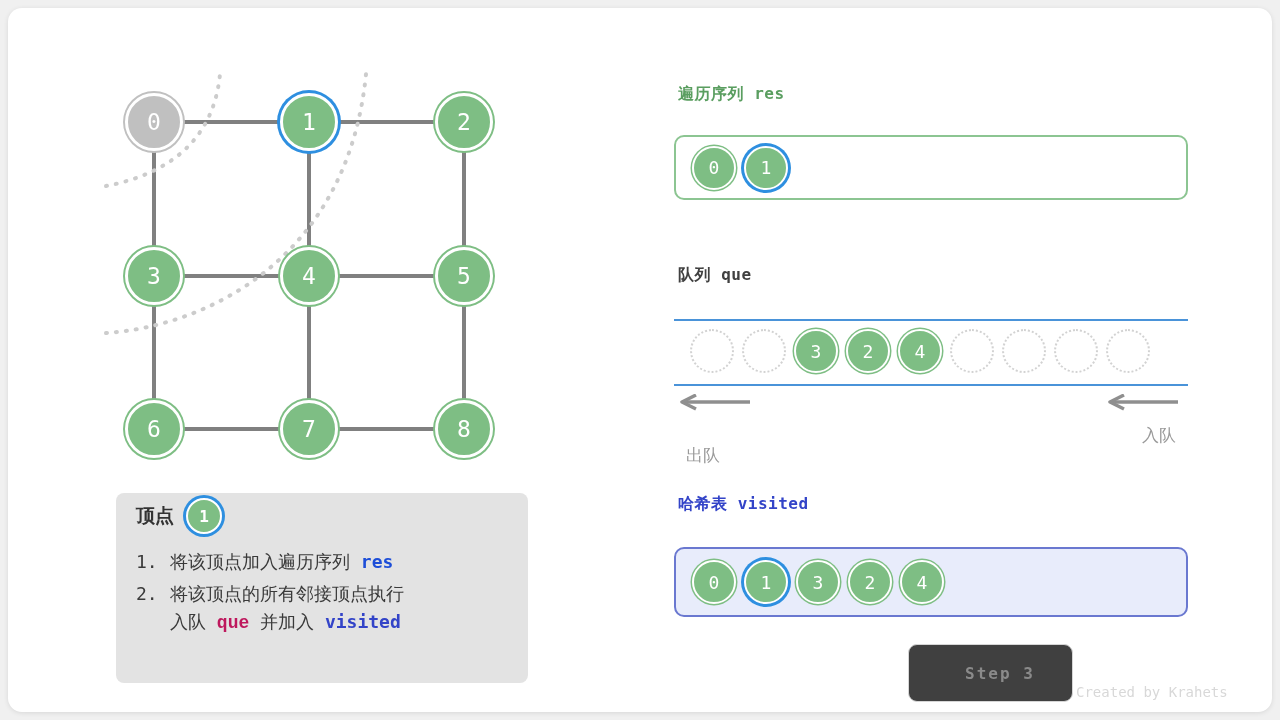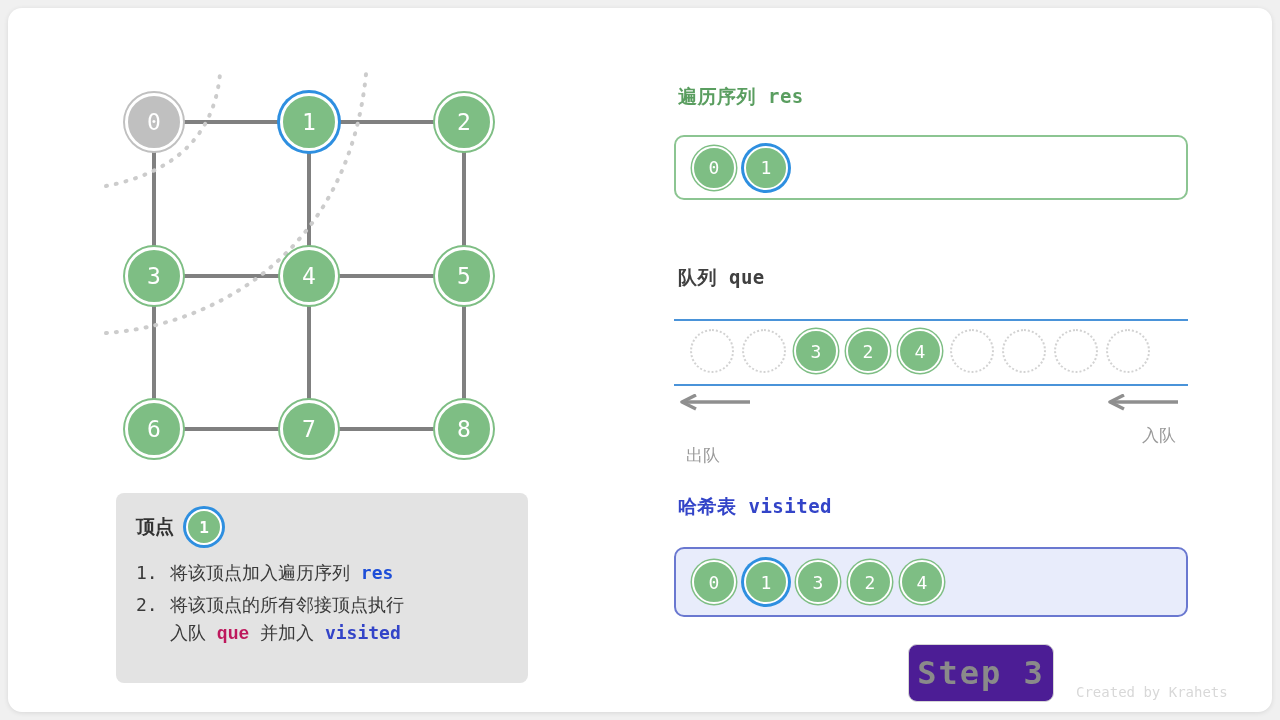--- a/index.html
+++ b/index.html
@@ -4,43 +4,43 @@
 <style>
   html,body{margin:0;padding:0;background:#f0f0f0;}
   body{width:1280px;height:720px;overflow:hidden;font-family:"Liberation Sans","DejaVu Sans",sans-serif;}
   .card{position:absolute;left:8px;top:8px;width:1264px;height:704px;background:#ffffff;border-radius:14px;box-shadow:0 1px 5px rgba(0,0,0,0.10);}
   .graph-wrap{position:absolute;left:0px;top:0px;width:620px;height:480px;}
   .node{position:absolute;width:58px;height:58px;border-radius:50%;display:flex;align-items:center;justify-content:center;
         font-family:"DejaVu Sans Mono","Liberation Mono",monospace;font-size:23px;color:#ffffff;box-sizing:border-box;}
   .node.green{background:#7ebe84;border:3px solid #ffffff;box-shadow:0 0 0 2px #7ebe84;}
   .node.gray{background:#c0c0c0;border:3px solid #ffffff;box-shadow:0 0 0 2px #c0c0c0;}
   .node.cur{background:#7ebe84;border:3px solid #ffffff;box-shadow:0 0 0 3px #2e8fe0;}
-  .sec-title{font-size:19px;font-weight:bold;letter-spacing:.5px;}
+  .sec-title{font-size:16px;font-weight:bold;letter-spacing:.5px;}
   .mono{font-family:"DejaVu Sans Mono","Liberation Mono",monospace;}
   .res-box{position:absolute;box-sizing:border-box;border:2px solid #8cc592;border-radius:10px;background:#fff;}
   .vis-box{position:absolute;box-sizing:border-box;border:2px solid #6a78d0;border-radius:10px;background:#e8ecfb;}
   .chip{width:44px;height:44px;border-radius:50%;display:flex;align-items:center;justify-content:center;
         font-family:"DejaVu Sans Mono","Liberation Mono",monospace;font-size:18px;color:#fff;box-sizing:border-box;}
   .chip.green{background:#7ebe84;border:2px solid #ffffff;box-shadow:0 0 0 1.5px #7ebe84;}
   .chip.cur{background:#7ebe84;border:2px solid #ffffff;box-shadow:0 0 0 3px #2e8fe0;}
   .slot{width:44px;height:44px;border-radius:50%;box-sizing:border-box;display:flex;align-items:center;justify-content:center;
         font-family:"DejaVu Sans Mono","Liberation Mono",monospace;font-size:18px;color:#fff;}
   .slot.empty{border:2px dotted #d2d2d2;background:#fff;}
   .slot.filled{background:#7ebe84;border:2px solid #ffffff;box-shadow:0 0 0 1.5px #7ebe84;}
   .qline{position:absolute;height:2px;background:#4a93d9;}
   .arrow-lbl{position:absolute;font-size:17px;color:#9a9a9a;}
   .info-box{position:absolute;background:#e3e3e3;border-radius:8px;box-sizing:border-box;}
   .info-head{display:flex;align-items:center;font-size:19px;font-weight:bold;color:#333;}
   .info-li{font-size:18px;color:#3a3a3a;line-height:1.55;}
   .kw-res{color:#1d4ed8;font-weight:bold;}
   .kw-que{color:#be185d;font-weight:bold;font-family:Liberation Mono, monospace;}
   .kw-vis{color:#3344c8;font-weight:bold;margin-top:44px;}
-  .step-badge{position:absolute;border:1.5px solid #d6d6d6;border-radius:9px;background:#4c1d95;
+  .step-badge{position:absolute;border:1.5px solid #d6d6d6;border-radius:9px;background:#404040;
               display:flex;align-items:center;justify-content:center;
-              font-family:"DejaVu Sans Mono","Liberation Mono",monospace;font-size:32px;font-weight:bold;color:#8a8a8a;letter-spacing:2px;}
+              font-family:"DejaVu Sans Mono","Liberation Mono",monospace;font-size:16px;font-weight:bold;color:#8a8a8a;letter-spacing:2px;padding-left:19px;}
   .credit{position:absolute;font-family:"DejaVu Sans Mono","Liberation Mono",monospace;font-size:14px;color:#d8d8d8;}
 </style>
 </head>
 <body>
 
 <div class="card">
 
   <div class="graph-wrap">
     <svg width="620" height="480" style="position:absolute;left:0;top:0;">
       <g id="edge-layer" stroke="#808080" stroke-width="4" stroke-linecap="round">
@@ -68,21 +68,21 @@
         <div class="node green" style="left: 427px; top: 85px;">2</div>
         <div class="node green" style="left: 117px; top: 239px;">3</div>
         <div class="node green" style="left: 272px; top: 239px;">4</div>
         <div class="node green" style="left: 427px; top: 239px;">5</div>
         <div class="node green" style="left: 117px; top: 392px;">6</div>
         <div class="node green" style="left: 272px; top: 392px;">7</div>
         <div class="node green" style="left: 427px; top: 392px;">8</div>
       </div>
   </div>
 
-  <div class="info-box" style="left:108px;top:485px;width:412px;height:190px;padding:16px 20px;">
+  <div class="info-box" style="left:108px;top:485px;width:412px;height:190px;padding:5px 20px;">
     <div class="info-head">
       <span>顶点</span>
       <span class="node cur" style="position:relative;width:36px;height:36px;font-size:16px;margin:0 14px 0 12px;border-width:2px;">1</span>
     </div>
     <div class="info-li mono" style="margin-top:14px;display:flex;">
       <span style="width:34px;">1.</span>
       <span><span>将该顶点加入遍历序列</span>
         <span class="kw-res">res</span></span>
     </div>
     <div class="info-li mono" style="margin-top:4px;display:flex;">

